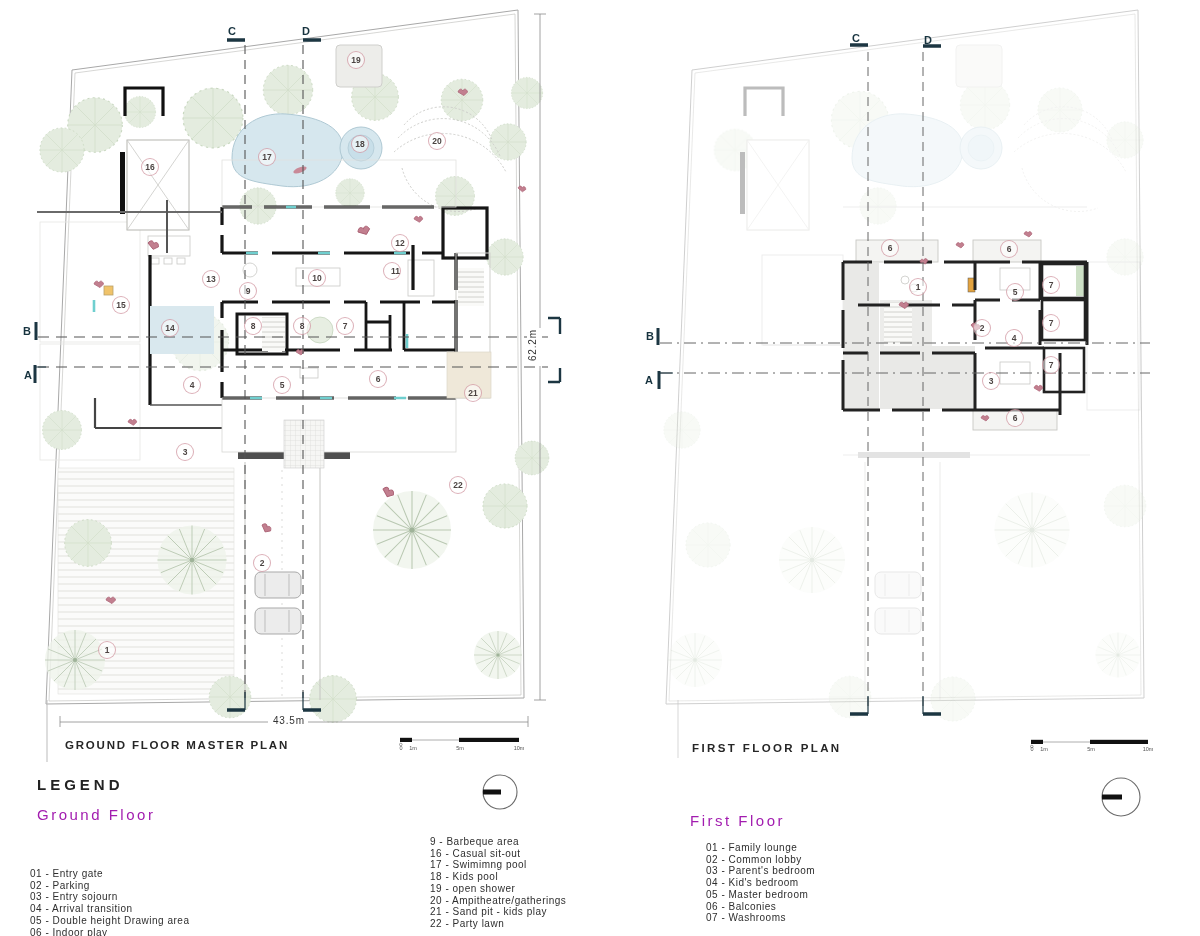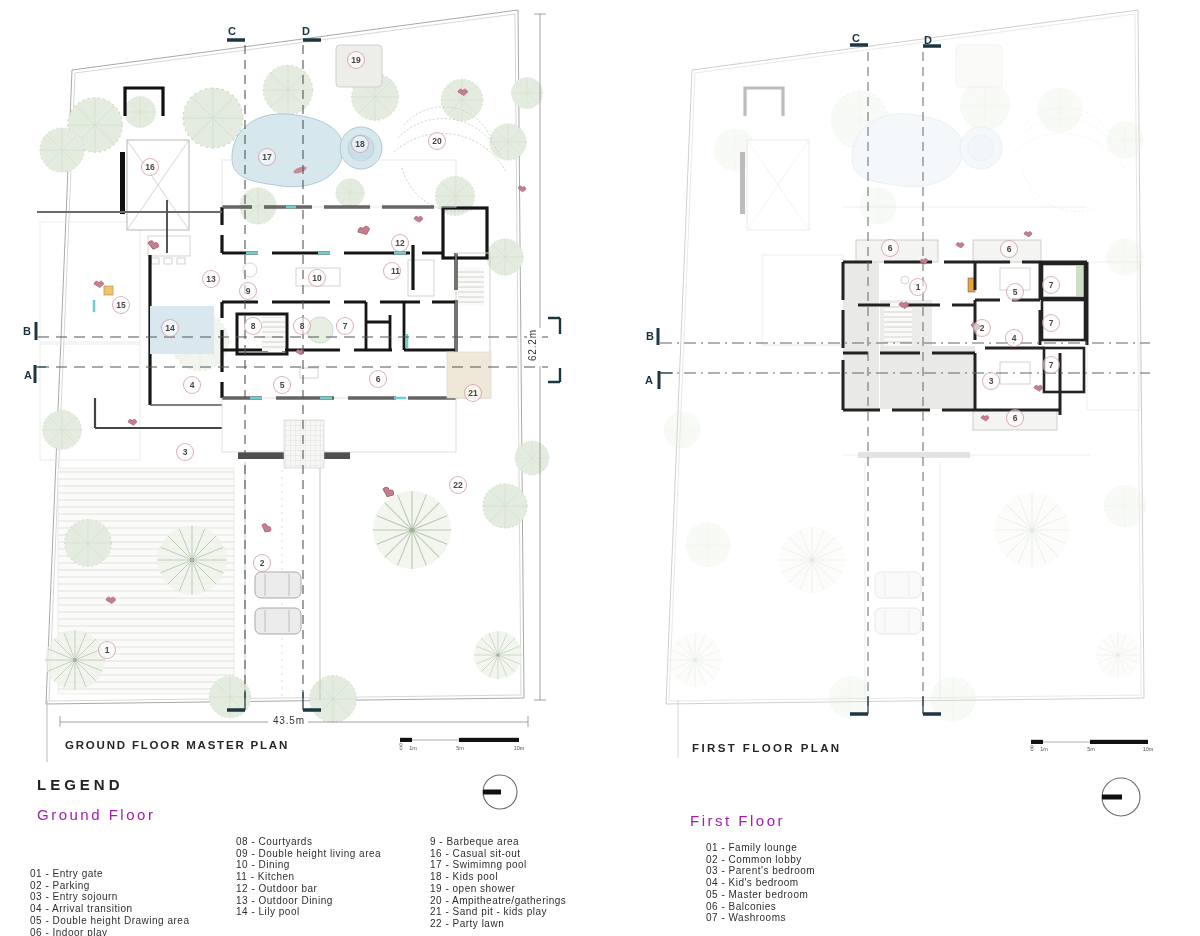--- a/index.html
+++ b/index.html
@@ -485,30 +485,20 @@
   <div class="legend-col" style="left:30px;top:836px;margin-top:32px;">
 
   <div>01 - Entry gate</div>
         <div>02 - Parking</div>
         <div>03 - Entry sojourn</div>
         <div>04 - Arrival transition</div>
         <div>05 - Double height Drawing area</div>
         <div>06 - Indoor play</div>
         <div>07 - Bench sitting</div>
       </div>
-  <div class="legend-col" style="left:236px;top:836px;">
-
-  <div>08 - Courtyards</div>
-        <div>09 - Double height living area</div>
-        <div>10 - Dining</div>
-        <div>11 -  Kitchen</div>
-        <div>12 - Outdoor bar</div>
-        <div>13 - Outdoor Dining</div>
-        <div>14 - Lily pool</div>
-      </div>
   <div class="legend-col" style="left:430px;top:836px;">
 
   <div>9 - Barbeque area</div>
         <div>16 - Casual sit-out</div>
         <div>17 - Swimimng pool</div>
         <div>18 - Kids pool</div>
         <div>19 - open shower</div>
         <div>20 - Ampitheatre/gatherings</div>
         <div>21 - Sand pit - kids play</div>
         <div>22 - Party lawn</div>

